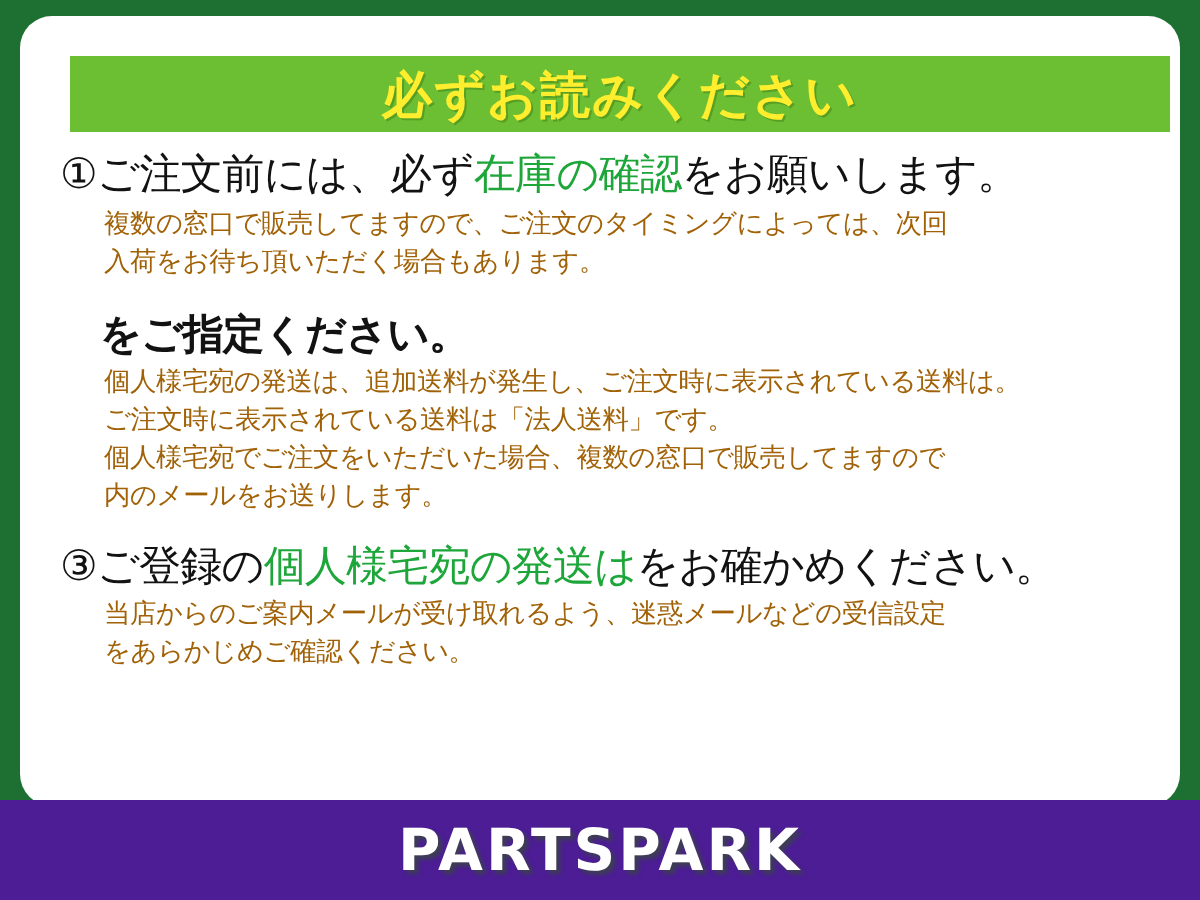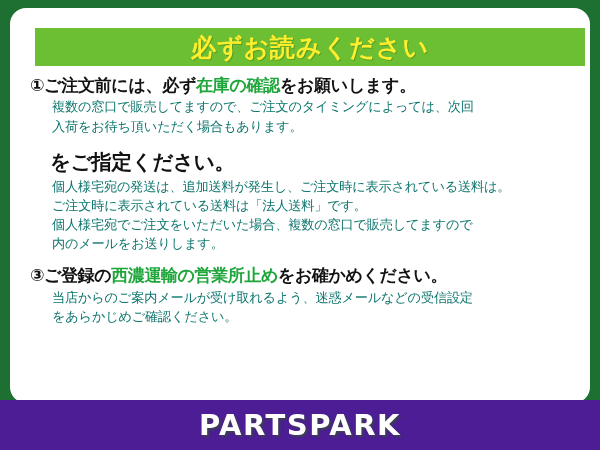--- a/index.html
+++ b/index.html
@@ -62,42 +62,42 @@
     top: 66px;
     width: 562px;
   }
 
   .item {
     margin-bottom: 2px;
   }
 
   .item-heading {
     color: #121212;
-    font-size: 17px;
-    font-weight: bold;
+    font-size: 21px;
+    font-weight: normal;
     line-height: 1.32;
     letter-spacing: -0.3px;
     white-space: nowrap;
   }
 
   .heading-cont {
     color: #121212;
     font-size: 20.5px;
     font-weight: bold;
     line-height: 1.32;
     letter-spacing: -0.3px;
     padding-left: 20px;
   }
 
   .hl {
     color: #1ea63a;
   }
 
   .item-body {
-    color: #0f766e;
+    color: #a16207;
     font-size: 13.2px;
     line-height: 1.45;
     letter-spacing: -0.2px;
     padding-left: 22px;
     margin-top: 1px;
   }
 
   .item-body div {
     white-space: nowrap;
   }
@@ -163,21 +163,21 @@
           <div>個人様宅宛の発送は、追加送料が発生し、ご注文時に表示されている送料は。</div>
           <div>ご注文時に表示されている送料は「法人送料」です。</div>
           <div>個人様宅宛でご注文をいただいた場合、複数の窓口で販売してますので</div>
           <div>内のメールをお送りします。</div>
         </div>
       </div>
 
       <div class="spacer-sm"></div>
 
       <div class="item item-3">
-        <div class="item-heading"><span>③</span><span>ご登録の</span><span class="hl">西濃運輸の営業所止め</span><span>をお確かめください。</span></div>
+        <div class="item-heading"><span>③</span><span>ご登録の</span><span class="hl">個人様宅宛の発送は</span><span>をお確かめください。</span></div>
         <div class="item-body">
           <div>当店からのご案内メールが受け取れるよう、迷惑メールなどの受信設定</div>
           <div>をあらかじめご確認ください。</div>
         </div>
       </div>
 
     </div>
   </div>
 
   <div class="footer-band">

